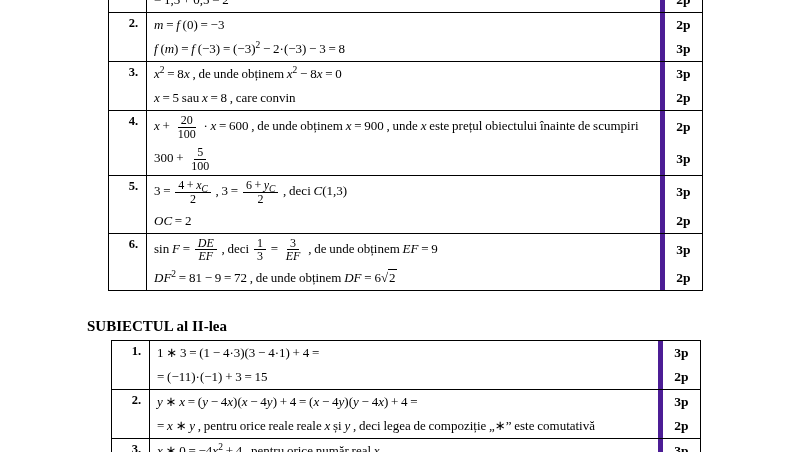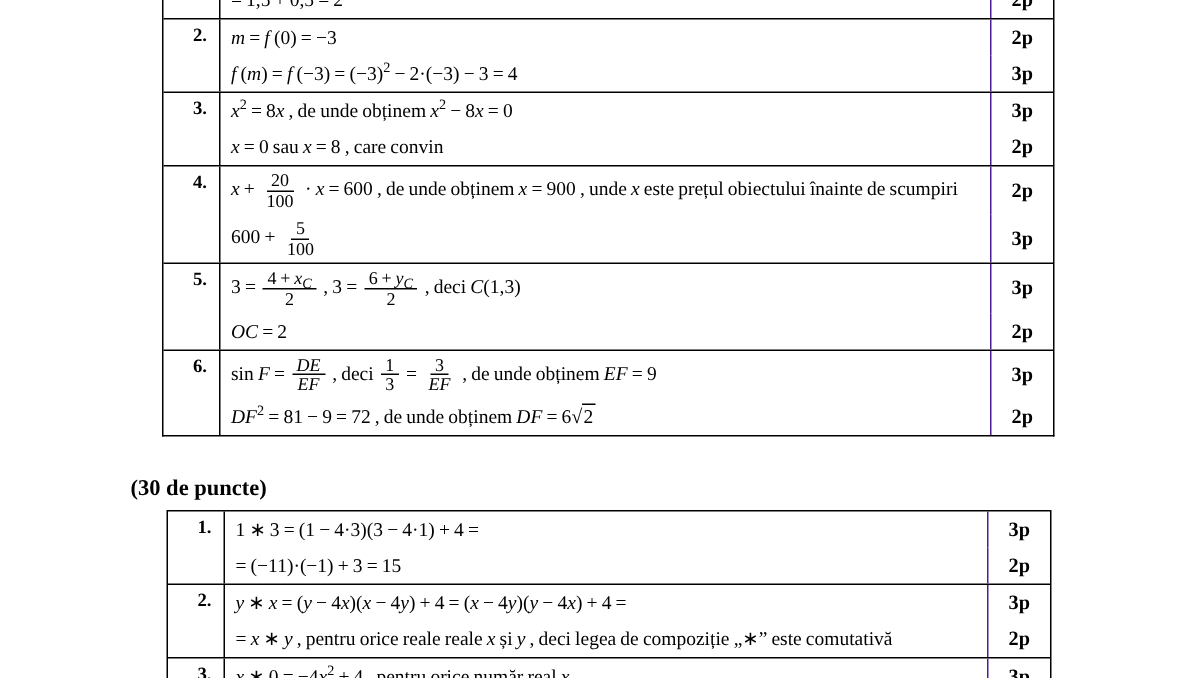--- a/index.html
+++ b/index.html
@@ -21,21 +21,21 @@
     text-align:right; padding:3px 8px 0 0; font-weight:bold; font-size:12.5px;
   }
   .lines { flex:1; display:flex; flex-direction:column; min-width:0; }
   .line { display:flex; }
   .content {
     flex:1; min-width:0; align-self:center;
     padding:2px 4px 2px 7px; font-size:13px; line-height:20px;
     word-spacing:-0.5px;
   }
   .pts {
-    flex:0 0 42px; box-sizing:border-box; border-left:1px solid #4c1d95;
+    flex:0 0 42px; box-sizing:border-box; border-left:5px solid #4c1d95;
     display:flex; align-items:center; justify-content:center;
     font-weight:bold; font-size:13.5px;
   }
   .var { font-style:italic; }
   sup, sub { font-size:9.5px; line-height:0; }
   sub { vertical-align:-3px; }
   .frac {
     display:inline-flex; flex-direction:column; align-items:center;
     vertical-align:middle; margin:1px 2px; font-size:12px; line-height:1.05;
     text-align:right;
@@ -70,58 +70,58 @@
       <div class="row">
         <div class="numcell">2.</div>
         <div class="lines">
           <div class="line">
             <div class="content"><span class="var">m</span><span> = </span><span class="var">f</span><span> (0) = −3</span></div>
             <div class="pts">
               <span>2p</span>
             </div>
           </div>
           <div class="line">
-            <div class="content"><span class="var">f</span><span> (</span><span class="var">m</span><span>) = </span><span class="var">f</span><span> (−3) = (−3)</span><sup>2</sup><span> − 2·(−3) − 3 = 4</span></div>
+            <div class="content"><span class="var">f</span><span> (</span><span class="var">m</span><span>) = </span><span class="var">f</span><span> (−3) = (−3)</span><sup>2</sup><span> − 2·(−3) − 3 = 8</span></div>
             <div class="pts">
               <span>3p</span>
             </div>
           </div>
         </div>
       </div>
       <div class="row">
         <div class="numcell">3.</div>
         <div class="lines">
           <div class="line">
             <div class="content"><span class="var">x</span><sup>2</sup><span> = 8</span><span class="var">x</span><span> , de unde obținem </span><span class="var">x</span><sup>2</sup><span> − 8</span><span class="var">x</span><span> = 0</span></div>
             <div class="pts">
               <span>3p</span>
             </div>
           </div>
           <div class="line">
-            <div class="content"><span class="var">x</span><span> = 0 sau </span><span class="var">x</span><span> = 8 , care convin</span></div>
+            <div class="content"><span class="var">x</span><span> = 5 sau </span><span class="var">x</span><span> = 8 , care convin</span></div>
             <div class="pts">
               <span>2p</span>
             </div>
           </div>
         </div>
       </div>
       <div class="row">
         <div class="numcell">4.</div>
         <div class="lines">
           <div class="line">
             <div class="content"><span class="var">x</span><span> + </span><span class="frac">
                 <span class="fnum"><span>20</span></span>
                 <span class="fden"><span>100</span></span>
               </span><span> · </span><span class="var">x</span><span> = 600 , de unde obținem </span><span class="var">x</span><span> = 900 , unde </span><span class="var">x</span><span> este prețul obiectului înainte de scumpiri</span></div>
             <div class="pts">
               <span>2p</span>
             </div>
           </div>
           <div class="line">
-            <div class="content"><span>600 + </span><span class="frac">
+            <div class="content"><span>300 + </span><span class="frac">
                 <span class="fnum"><span>5</span></span>
                 <span class="fden"><span>100</span></span>
               </span></div>
             <div class="pts">
               <span>3p</span>
             </div>
           </div>
         </div>
       </div>
       <div class="row">
@@ -169,21 +169,21 @@
             <div class="content"><span class="var">DF</span><sup>2</sup><span> = 81 − 9 = 72 , de unde obținem </span><span class="var">DF</span><span> = 6</span><span class="sqrt"><span>√</span><span class="rad">2</span></span></div>
             <div class="pts">
               <span>2p</span>
             </div>
           </div>
         </div>
       </div>
     </div>
 
   <div class="heading">
-    <span>(30 de puncte)</span>
+    <span>SUBIECTUL al II-lea</span>
   </div>
 
   <div class="table" id="table2">
       <div class="row">
         <div class="numcell">1.</div>
         <div class="lines">
           <div class="line">
             <div class="content"><span>1 ∗ 3 = (1 − 4·3)(3 − 4·1) + 4 =</span></div>
             <div class="pts">
               <span>3p</span>

